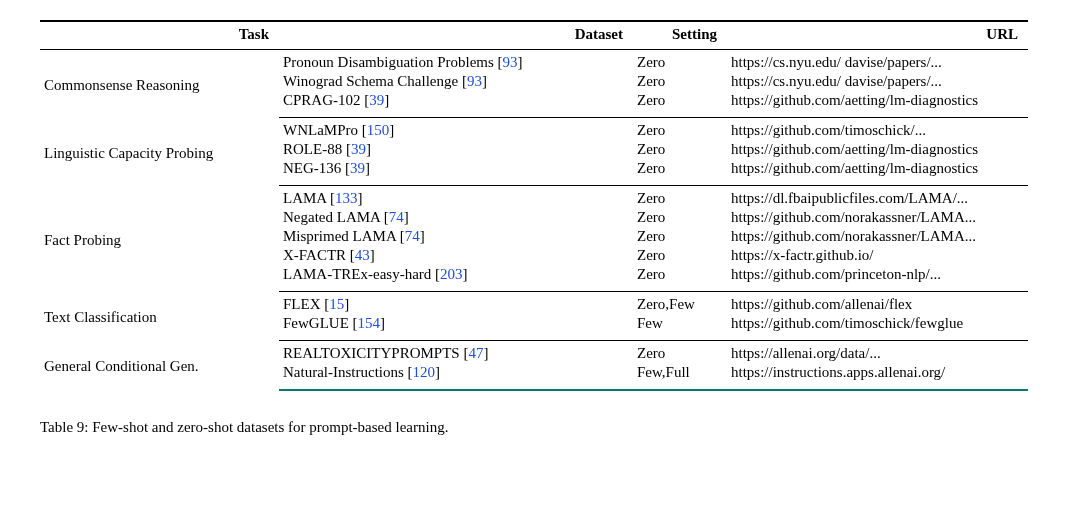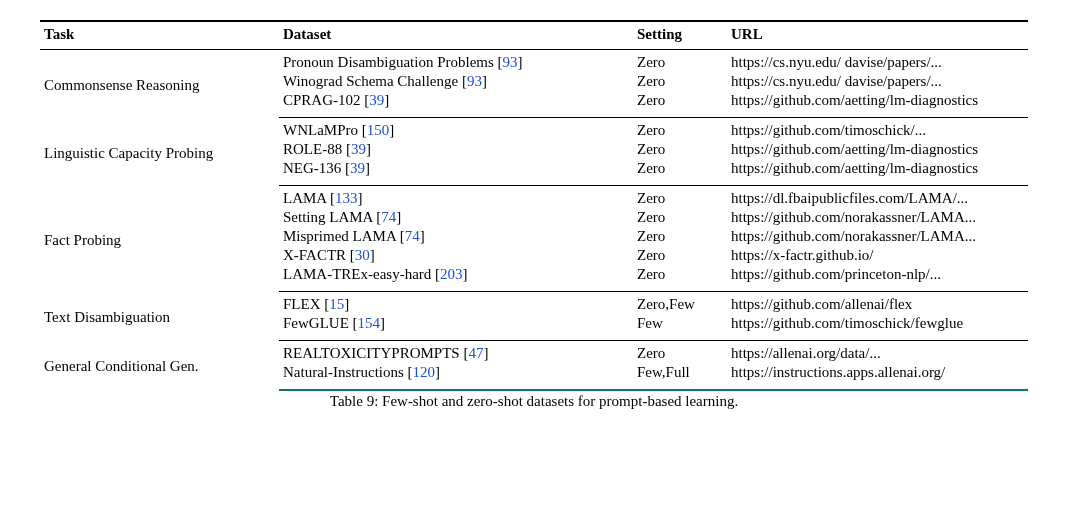--- a/index.html
+++ b/index.html
@@ -8,21 +8,21 @@
       color: #000;
       background: #fff;
       margin: 0;
       padding: 20px 40px;
     }
     table {
       border-collapse: collapse;
       width: 100%;
     }
     th {
-      text-align: left;
+      text-align: right;
       font-weight: bold;
       padding: 4px 10px 6px 4px;
       border-top: 2px solid #000;
       border-bottom: 1px solid #000;
     }
     td {
       padding: 1px 10px 1px 4px;
       vertical-align: top;
     }
     .group-last td {
@@ -48,22 +48,21 @@
     .task-cell {
       vertical-align: middle;
     }
     .ref {
       color: #1d4ed8;
     }
     .url {
       color: #000000;
     }
     .caption {
-      text-align: center;
-      margin-top: 2px;
+      margin-top: 28px;
       font-size: 15px;
     }
   </style>
 </head>
 <body>
 
 <table>
   <thead>
     <tr>
       <th class="col-task">Task</th>
@@ -105,41 +104,41 @@
         <td class="col-setting">Zero</td>
         <td><span class="url">https://github.com/aetting/lm-diagnostics</span></td>
       </tr>
       <tr class="group-first">
         <td class="col-task task-cell" rowspan="5">Fact Probing</td>
         <td class="col-dataset"><span>LAMA </span>[<span class="ref">133</span>]</td>
         <td class="col-setting">Zero</td>
         <td><span class="url">https://dl.fbaipublicfiles.com/LAMA/...</span></td>
       </tr>
       <tr>
-        <td class="col-dataset"><span>Setting LAMA </span>[<span class="ref">74</span>]</td>
+        <td class="col-dataset"><span>Negated LAMA </span>[<span class="ref">74</span>]</td>
         <td class="col-setting">Zero</td>
         <td><span class="url">https://github.com/norakassner/LAMA...</span></td>
       </tr>
       <tr>
         <td class="col-dataset"><span>Misprimed LAMA </span>[<span class="ref">74</span>]</td>
         <td class="col-setting">Zero</td>
         <td><span class="url">https://github.com/norakassner/LAMA...</span></td>
       </tr>
       <tr>
-        <td class="col-dataset"><span>X-FACTR </span>[<span class="ref">30</span>]</td>
+        <td class="col-dataset"><span>X-FACTR </span>[<span class="ref">43</span>]</td>
         <td class="col-setting">Zero</td>
         <td><span class="url">https://x-factr.github.io/</span></td>
       </tr>
       <tr class="group-last">
         <td class="col-dataset"><span>LAMA-TREx-easy-hard </span>[<span class="ref">203</span>]</td>
         <td class="col-setting">Zero</td>
         <td><span class="url">https://github.com/princeton-nlp/...</span></td>
       </tr>
       <tr class="group-first">
-        <td class="col-task task-cell" rowspan="2">Text Disambiguation</td>
+        <td class="col-task task-cell" rowspan="2">Text Classification</td>
         <td class="col-dataset"><span>FLEX </span>[<span class="ref">15</span>]</td>
         <td class="col-setting">Zero,Few</td>
         <td><span class="url">https://github.com/allenai/flex</span></td>
       </tr>
       <tr class="group-last">
         <td class="col-dataset"><span>FewGLUE </span>[<span class="ref">154</span>]</td>
         <td class="col-setting">Few</td>
         <td><span class="url">https://github.com/timoschick/fewglue</span></td>
       </tr>
       <tr class="group-first">

